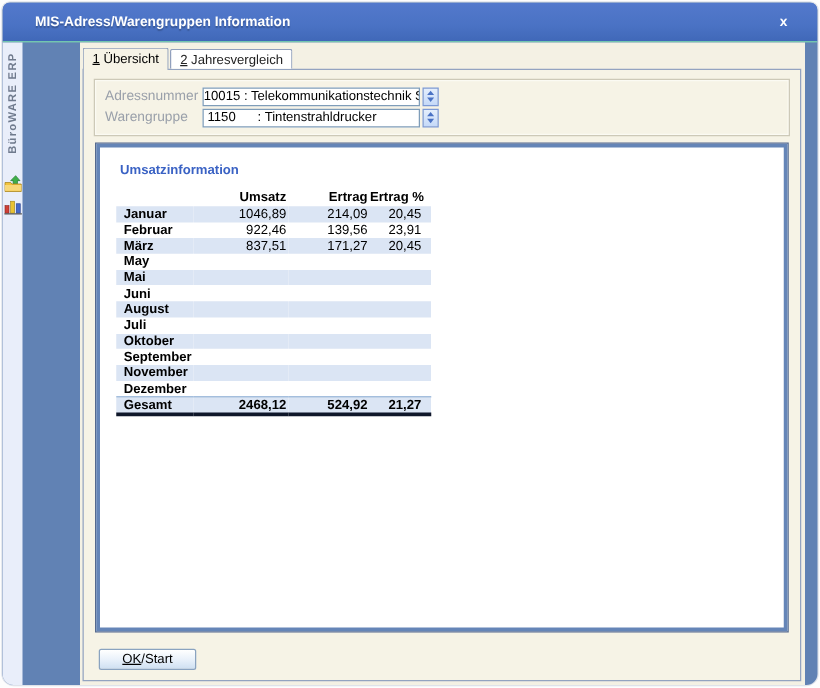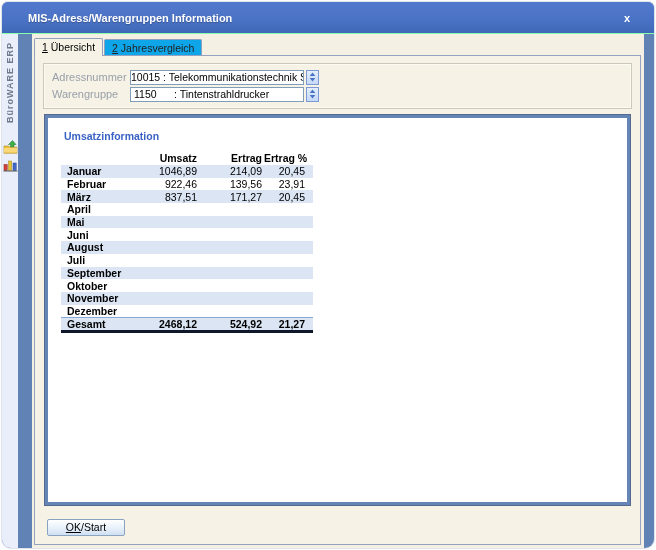--- a/index.html
+++ b/index.html
@@ -22,27 +22,27 @@
   .brand { position:absolute; top:8px; left:0; width:16px; height:100px;
     writing-mode:vertical-rl; transform:rotate(180deg);
     font-size:9px; font-weight:bold; color:#6f7a8d; letter-spacing:1px;
     display:flex; align-items:center; justify-content:flex-end; }
   .side-icons { position:absolute; top:106px; left:0; width:16px;
     display:flex; flex-direction:column; align-items:center; gap:4px; }
   .side-icons svg { display:block; }
 
   .framegap { width:14px; flex:none; }
 
-  .content { flex:1; display:flex; flex-direction:column; background:#f4f1e4; min-width:0; }
+  .content { flex:1; display:flex; flex-direction:column; background:#f4f1e4; min-width:0;margin-left:32px; }
 
   .tabstrip { height:21px; display:flex; align-items:flex-end; padding-left:2px; flex:none; }
   .tab { font-size:10.5px; padding:2px 7px 2px 7px; border:1px solid #91a0bd; border-bottom:none;
     border-radius:2px 2px 0 0; margin-right:1px; position:relative; white-space:nowrap; }
   .tab.active { background:#f6f3e6; height:18px; z-index:2; margin-bottom:-1px; font-weight:normal; }
-  .tab.inactive { background:#0ea5e9; height:16px; color:#222; }
+  .tab.inactive { background:#ffffff; height:16px; color:#222; }
   .accel { text-decoration:underline; }
 
   .tabpanel { flex:1; margin:0 3px 4px 2px; border:1px solid #93a3c0; background:#f6f3e6;
     display:flex; flex-direction:column; min-height:0; }
 
   .groupbox { margin:7px 8px 3px 8px; border:1px solid #cdc9b8; box-shadow:inset 0 0 0 1px #fbfaf3;
     padding:4px 8px 5px 8px; flex:none; }
   .formrow { display:flex; align-items:center; height:16px; margin:1px 0; }
   .formlabel { width:78px; font-size:11px; color:#9aa0aa; flex:none; }
   .combo { width:174px; height:15px; background:#fff; border:1px solid #7f9db9;
@@ -180,21 +180,21 @@
                   <td class="v">139,56</td>
                   <td class="v last">23,91</td>
                 </tr>
               <tr>
                   <td class="m">März</td>
                   <td class="v">837,51</td>
                   <td class="v">171,27</td>
                   <td class="v last">20,45</td>
                 </tr>
               <tr>
-                  <td class="m">April</td>
+                  <td class="m">May</td>
                   <td class="v"></td>
                   <td class="v"></td>
                   <td class="v last"></td>
                 </tr>
               <tr>
                   <td class="m">Mai</td>
                   <td class="v"></td>
                   <td class="v"></td>
                   <td class="v last"></td>
                 </tr>
@@ -210,27 +210,27 @@
                   <td class="v"></td>
                   <td class="v last"></td>
                 </tr>
               <tr>
                   <td class="m">Juli</td>
                   <td class="v"></td>
                   <td class="v"></td>
                   <td class="v last"></td>
                 </tr>
               <tr>
+                  <td class="m">Oktober</td>
+                  <td class="v"></td>
+                  <td class="v"></td>
+                  <td class="v last"></td>
+                </tr>
+              <tr>
                   <td class="m">September</td>
-                  <td class="v"></td>
-                  <td class="v"></td>
-                  <td class="v last"></td>
-                </tr>
-              <tr>
-                  <td class="m">Oktober</td>
                   <td class="v"></td>
                   <td class="v"></td>
                   <td class="v last"></td>
                 </tr>
               <tr>
                   <td class="m">November</td>
                   <td class="v"></td>
                   <td class="v"></td>
                   <td class="v last"></td>
                 </tr>

